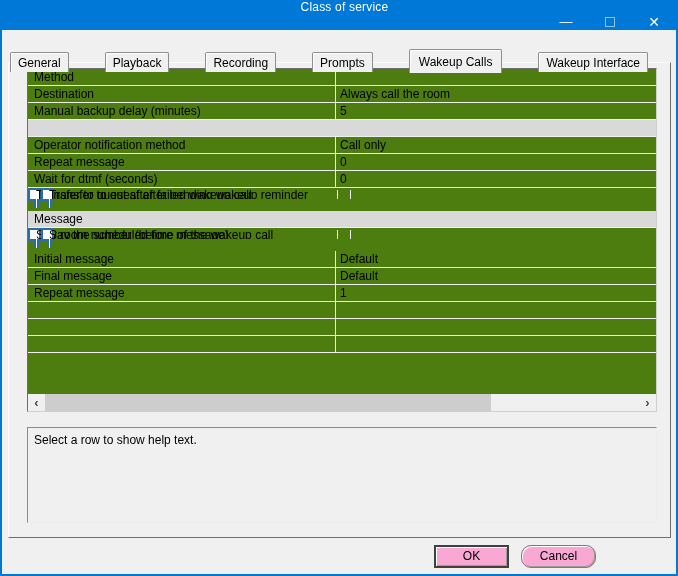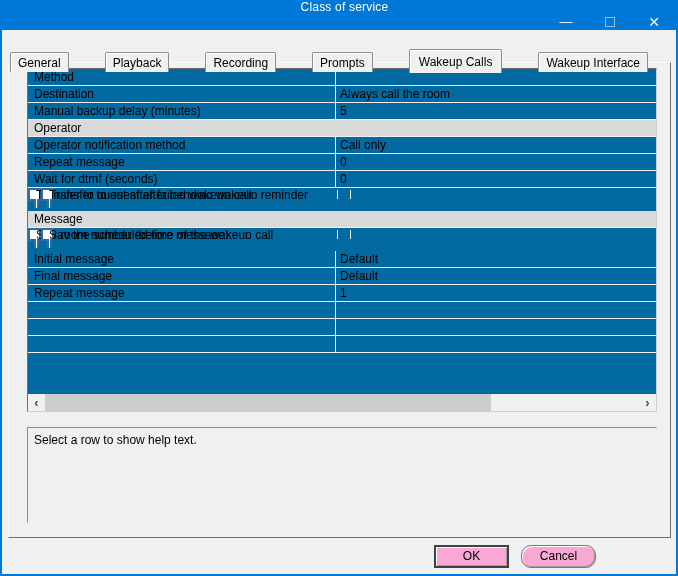--- a/index.html
+++ b/index.html
@@ -31,21 +31,21 @@
     border-top-left-radius:2px;border-top-right-radius:2px;
   }
   .tab.active{height:24px;padding:5px 9px 0 9px;margin-bottom:-1px;z-index:6;position:relative;}
   
   .panel{
     position:absolute;left:6px;right:5px;top:62px;height:476px;background:#f0f0f0;
     border:1px solid;border-color:#fbfbfb #6e6e6e #6e6e6e #fbfbfb;
   }
   
   .grid{
-    position:absolute;left:18px;top:5px;width:630px;height:344px;background:#0369a1;
+    position:absolute;left:18px;top:5px;width:630px;height:344px;background:#4d7c0f;
     border:1px solid;border-color:#6e6e6e #cfcfcf #cfcfcf #6e6e6e;overflow:hidden;
   }
   .grid-rows{position:absolute;top:0;left:0;right:0;}
   .grid-row{height:17px;display:flex;align-items:center;border-bottom:1px solid #efefef;}
   .grid-row.section{background:var(--section-bg);}
   .cell{height:100%;display:flex;align-items:center;overflow:hidden;white-space:nowrap;}
   .cell.label{width:308px;padding-left:6px;border-right:1px solid #efefef;}
   .grid-row.section .cell.label{border-right:none;}
   .cell.value{flex:1;padding-left:4px;}
   .checkbox{width:13px;height:13px;border:2px solid var(--cb-border);background:#fff;display:inline-block;}
@@ -105,21 +105,20 @@
     <div class="grid">
       <div class="grid-rows"><div class="grid-row item">
             <div class="cell label">Method</div>
           </div><div class="grid-row item">
             <div class="cell label">Destination</div>
             <div class="cell value">Always call the room</div>
           </div><div class="grid-row item">
             <div class="cell label">Manual backup delay (minutes)</div>
             <div class="cell value">5</div>
           </div><div class="grid-row section">
-            <div class="cell label">Operator</div>
             <div class="cell value"></div>
           </div><div class="grid-row item">
             <div class="cell label">Operator notification method</div>
             <div class="cell value">Call only</div>
           </div><div class="grid-row item">
             <div class="cell label">Repeat message</div>
             <div class="cell value">0</div>
           </div><div class="grid-row item">
             <div class="cell label">Wait for dtmf (seconds)</div>
             <div class="cell value">0</div>

